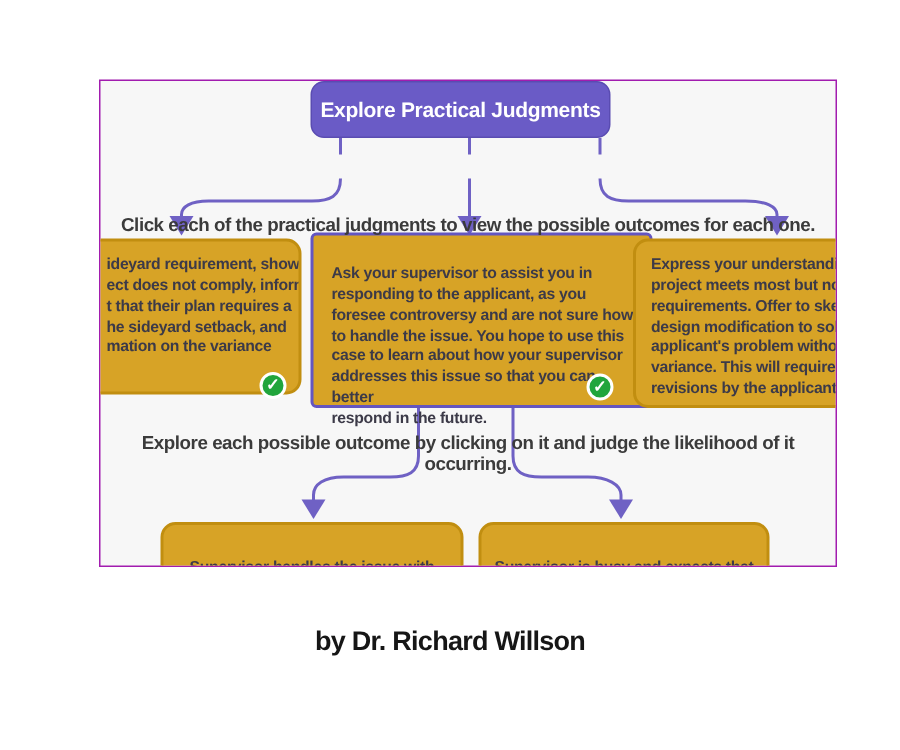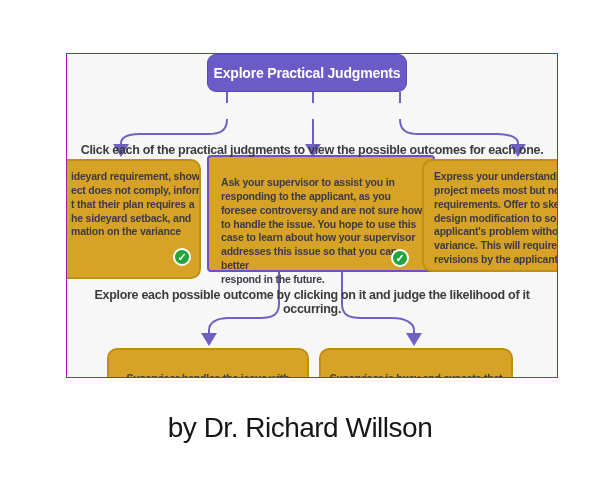--- a/index.html
+++ b/index.html
@@ -19,42 +19,42 @@
   .title-box span{color:#ffffff;font-weight:bold;font-size:14px;letter-spacing:-0.2px;}
 
   .instr{position:absolute;left:0;width:490px;text-align:center;z-index:2;
          color:#3b3b3b;font-size:12.5px;font-weight:600;letter-spacing:-0.3px;}
   .instr1{top:49px;margin-top:40px;}
   .instr2{top:234px;}
 
   .jbox{position:absolute;background:#d7a326;border:2px solid #c18e10;border-radius:10px;
         box-sizing:border-box;z-index:1;color:#3c3a48;font-size:10.5px;line-height:1.32;
         font-weight:600;letter-spacing:-0.2px;}
-  .jbox-left{left:-10px;top:105px;width:144px;height:120px;padding:9px 8px 0 12px;white-space:pre;overflow:hidden;}
+  .jbox-left{left:-10px;top:105px;width:144px;height:104px;padding:9px 8px 0 12px;white-space:pre;overflow:hidden;}
   .jbox-mid{left:140px;top:101px;width:228px;height:117px;padding:19px 11px 0 12px;
             border:2.5px solid #6456c0;border-radius:4px;white-space:pre-line;}
   .jbox-right{left:355px;top:105px;width:170px;height:113px;padding:9px 0 0 10px;white-space:pre;}
 
   .check{position:absolute;width:18px;height:18px;border-radius:50%;z-index:3;
          background:#21a53c;border:2px solid #ffffff;box-sizing:border-box;
          display:flex;align-items:center;justify-content:center;
          color:#ffffff;font-size:11px;font-weight:bold;line-height:1;}
   .check-left{left:106px;top:194px;}
   .check-mid{left:324px;top:195px;}
 
   .obox{position:absolute;top:294px;height:62px;background:#d7a326;border:2px solid #c18e10;
         border-radius:10px;box-sizing:border-box;z-index:1;padding-top:22px;
         text-align:center;color:#3c3a48;font-size:10.5px;font-weight:700;letter-spacing:-0.2px;}
   .obox-left{left:40px;width:202px;}
   .obox-right{left:252px;width:194px;}
 
   
   .caption{position:absolute;left:0;top:411px;width:600px;text-align:center;color:#161616;}
   .cap1{font-size:28px;font-weight:bold;font-style:italic;line-height:34px;letter-spacing:-0.5px;}
-  .cap2{font-size:28px;font-weight:normal;line-height:33px;letter-spacing:-0.5px;}
+  .cap2{font-size:18px;font-weight:bold;line-height:33px;letter-spacing:-0.5px;}
 </style>
 </head>
 <body>
 
 <div class="stage">
 
   <div class="frame">
 
     <svg class="connectors" viewBox="0 0 490 323" xmlns="http://www.w3.org/2000/svg">
       <g stroke="#6f61c4" stroke-width="2" fill="none">

